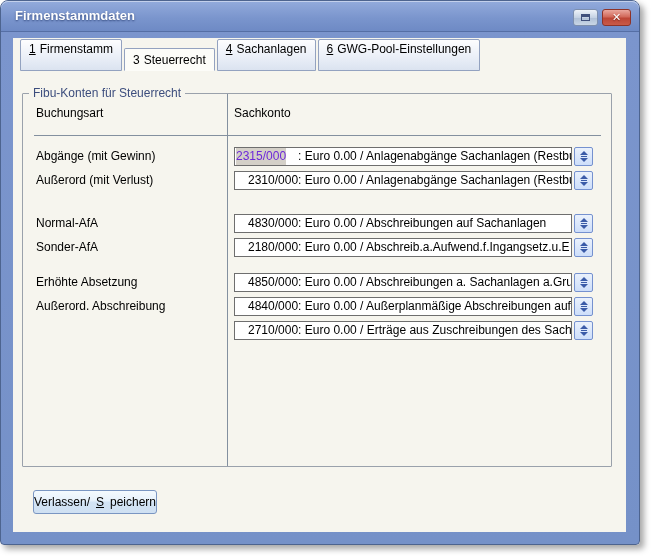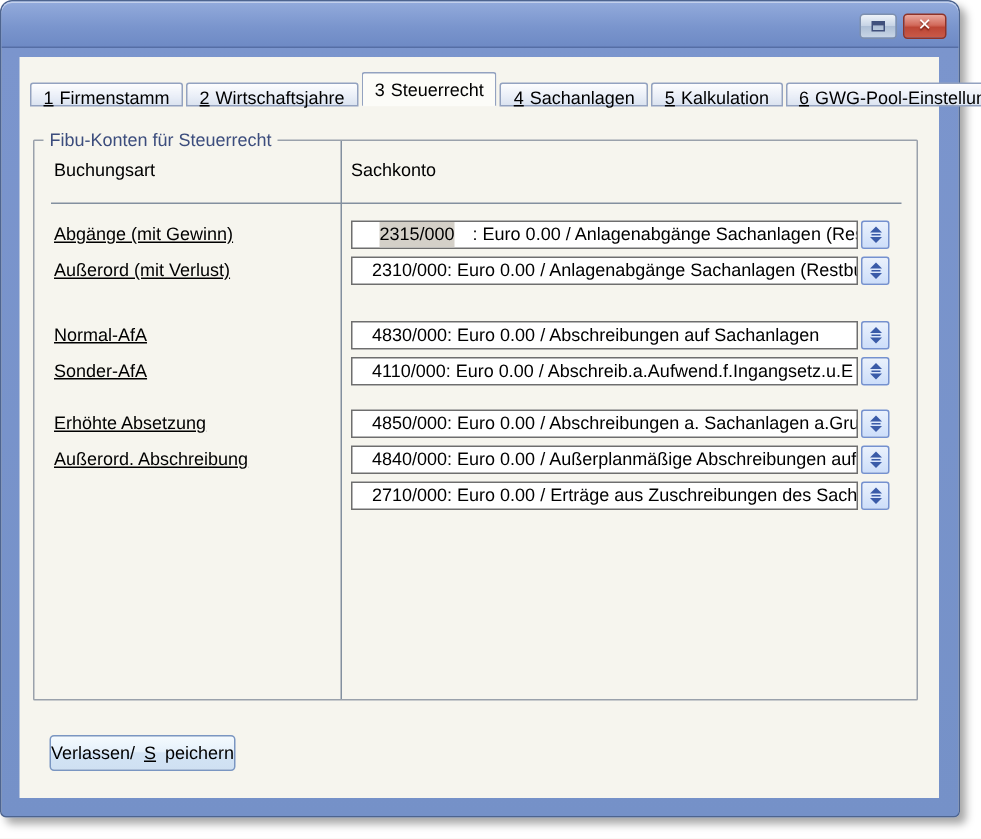--- a/index.html
+++ b/index.html
@@ -58,21 +58,21 @@
   .content{
     position:absolute;left:12px;top:37px;width:613px;height:494px;
     background:#f6f5ee;
   }
   
   .tabstrip{
     position:absolute;left:7px;top:10px;right:0;height:23px;
     display:flex;align-items:flex-end;
   }
   .tab{
-    height:16px;line-height:19px;padding:0 8px;margin-right:2px;
+    height:32px;line-height:19px;padding:0 8px;margin-right:2px;
     background:linear-gradient(#fdfdfe,#e9eef7 60%,#dbe3f0);
     border:1px solid #93a2c0;border-bottom:1px solid #93a2c0;
     border-radius:2px 2px 0 0;
     white-space:nowrap;box-sizing:border-box;
   }
   .tab .num{text-decoration:underline;margin-right:4px;}
   .tab.active{
     height:23px;line-height:22px;
     background:#fcfcf8;
     border-bottom:1px solid #fcfcf8;
@@ -100,31 +100,31 @@
   .v-divider{
     position:absolute;left:204px;top:0;bottom:0;width:1px;
     background:#83909f;
   }
   
   .row{position:absolute;left:0;height:19px;width:100%;}
   .r0{top:53px;} .r1{top:77px;}
   .r2{top:120px;} .r3{top:144px;}
   .r4{top:179px;} .r5{top:203px;} .r6{top:227px;}
   .row-label{
-    position:absolute;left:13px;top:0;line-height:19px;white-space:nowrap;text-decoration:underline;
+    position:absolute;left:13px;top:0;line-height:19px;white-space:nowrap;
   }
   .field{
     position:absolute;left:211px;top:0;width:338px;height:19px;
     background:#ffffff;border:1px solid #6e6e6e;box-sizing:border-box;
     overflow:hidden;white-space:pre;line-height:17px;
     display:flex;align-items:center;
   }
   .field .pad{padding-left:13px;display:inline-block;white-space:pre;}
   .sel{
-    background:#d4d0c8;color:#000000;margin-left:18px;display:inline-block;
+    background:#d4d0c8;color:#6d28d9;margin-left:1px;display:inline-block;
     white-space:pre;
   }
   .caret{
     display:inline-block;width:2px;height:13px;background:#000;margin:0 0 0 0;
   }
   .rest{display:inline-block;margin-left:12px;white-space:pre;}
   .spinner{
     position:absolute;left:551px;top:0;width:19px;height:19px;
     border:1px solid #7591cf;border-radius:2px;box-sizing:border-box;
     background:linear-gradient(#eaf1fc,#cddefa);
@@ -148,45 +148,40 @@
     white-space:nowrap;box-sizing:border-box;
   }
   .save-btn .accel{text-decoration:underline;}
 </style>
 </head>
 <body>
 
 <div class="window">
 
   <div class="titlebar">
+    <span class="title-text">Firmenstammdaten</span>
     <div class="tb-btn btn-restore">
       <div class="restore-glyph"></div>
     </div>
     <div class="tb-btn btn-close">
       <span class="close-glyph">✕</span>
     </div>
   </div>
 
   <div class="content">
 
     <div class="tabstrip">
       <div class="tab">
         <span class="num">1</span><span>Firmenstamm</span>
       </div>
-      <div class="tab">
-        <span class="num">2</span><span>Wirtschaftsjahre</span>
-      </div>
       <div class="tab active">
         <span class="num">3</span><span>Steuerrecht</span>
       </div>
       <div class="tab">
         <span class="num">4</span><span>Sachanlagen</span>
-      </div>
-      <div class="tab">
-        <span class="num">5</span><span>Kalkulation</span>
       </div>
       <div class="tab">
         <span class="num">6</span><span>GWG-Pool-Einstellungen</span>
       </div>
     </div>
 
     <div class="groupbox">
       <span class="group-label">Fibu-Konten für Steuerrecht</span>
       <span class="col-header c1">Buchungsart</span>
       <span class="col-header c2">Sachkonto</span>
@@ -218,21 +213,21 @@
         <div class="field"><span class="pad">4830/000: Euro 0.00 / Abschreibungen auf Sachanlagen</span></div>
         <div class="spinner">
             <div class="tri-up"></div>
             <div class="tri-mid"></div>
             <div class="tri-down"></div>
           </div>
       </div>
 
       <div class="row r3">
         <span class="row-label">Sonder-AfA</span>
-        <div class="field"><span class="pad">4110/000: Euro 0.00 / Abschreib.a.Aufwend.f.Ingangsetz.u.E</span></div>
+        <div class="field"><span class="pad">2180/000: Euro 0.00 / Abschreib.a.Aufwend.f.Ingangsetz.u.E</span></div>
         <div class="spinner">
             <div class="tri-up"></div>
             <div class="tri-mid"></div>
             <div class="tri-down"></div>
           </div>
       </div>
 
       <div class="row r4">
         <span class="row-label">Erhöhte Absetzung</span>
         <div class="field"><span class="pad">4850/000: Euro 0.00 / Abschreibungen a. Sachanlagen a.Grun</span></div>

